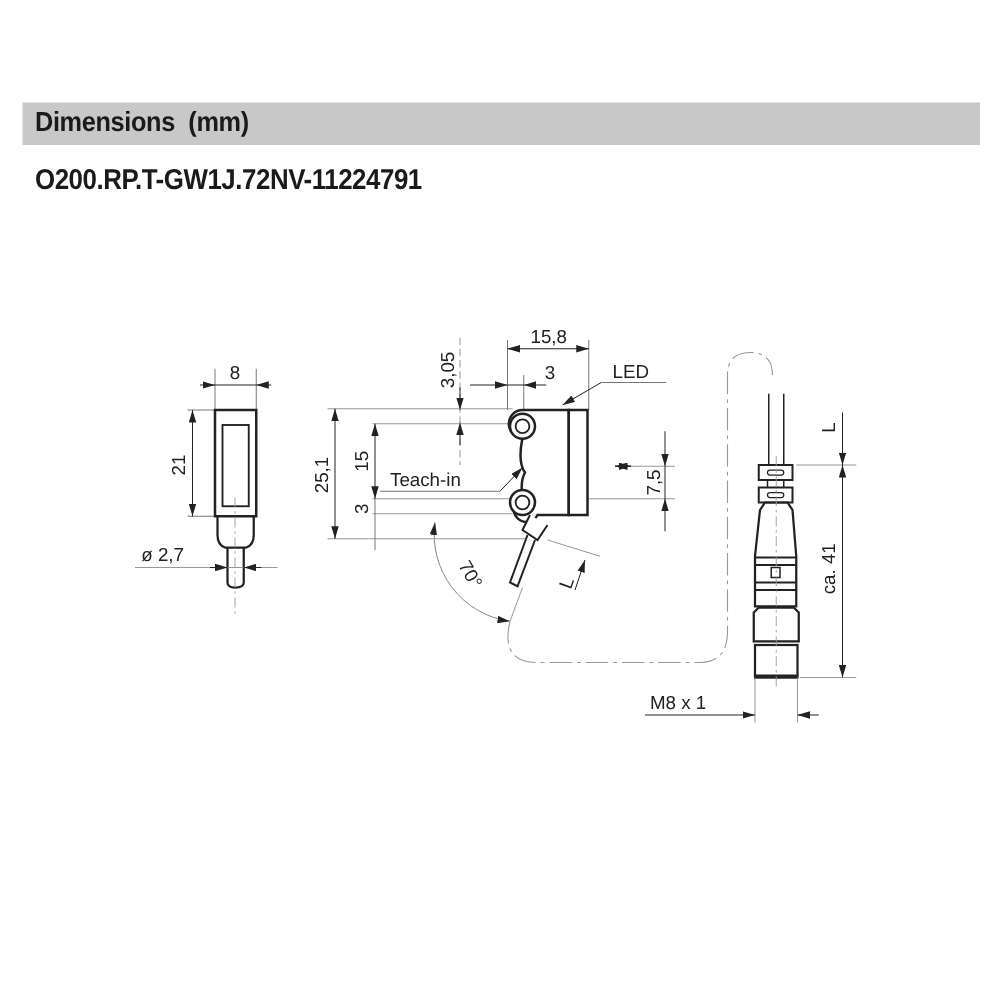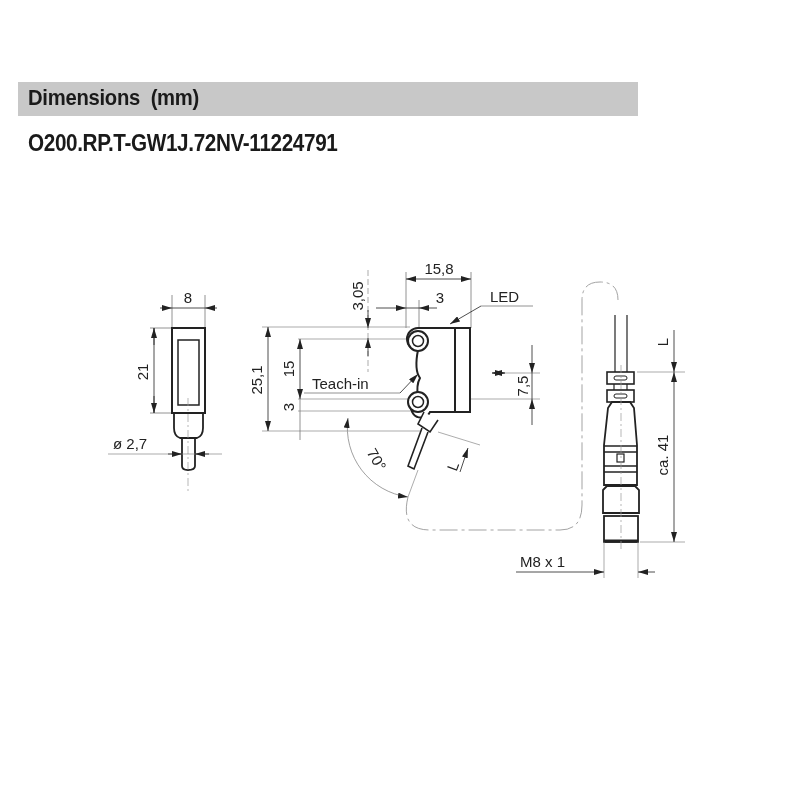--- a/index.html
+++ b/index.html
@@ -1,18 +1,18 @@
 <!DOCTYPE html>
 <html><head>
   <meta charset="utf-8">
   <style>
     html, body { margin: 0; padding: 0; background: #ffffff; }
     body { width: 800px; height: 800px; position: relative; overflow: hidden; font-family: "Liberation Sans", sans-serif; }
     .header-bar {
-      position: absolute; left: 18px; top: 82px; width: 620px; height: 34px;
+      position: absolute; left: 18px; top: 82px; width: 766px; height: 34px;
       background: #c8c8c8;
     }
     .header-title {
       position: absolute; left: 10px; top: 3px; font-size: 22px; font-weight: bold; color: #1a1a1a;
       letter-spacing: -0.3px; transform: scaleX(0.92); transform-origin: left center; white-space: pre;
     }
     .part-number {
       position: absolute; left: 28px; top: 130px; font-size: 23px; font-weight: bold; color: #1a1a1a;
       letter-spacing: -0.4px; transform: scaleX(0.9); transform-origin: left center;
     }

